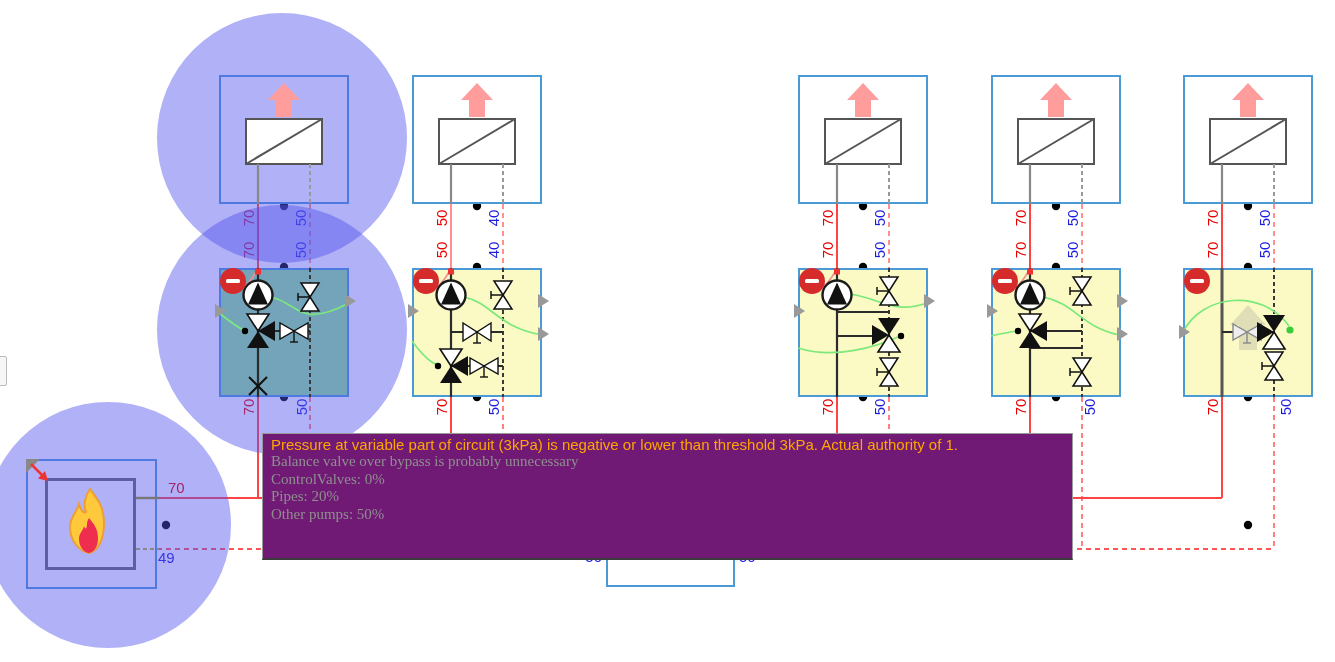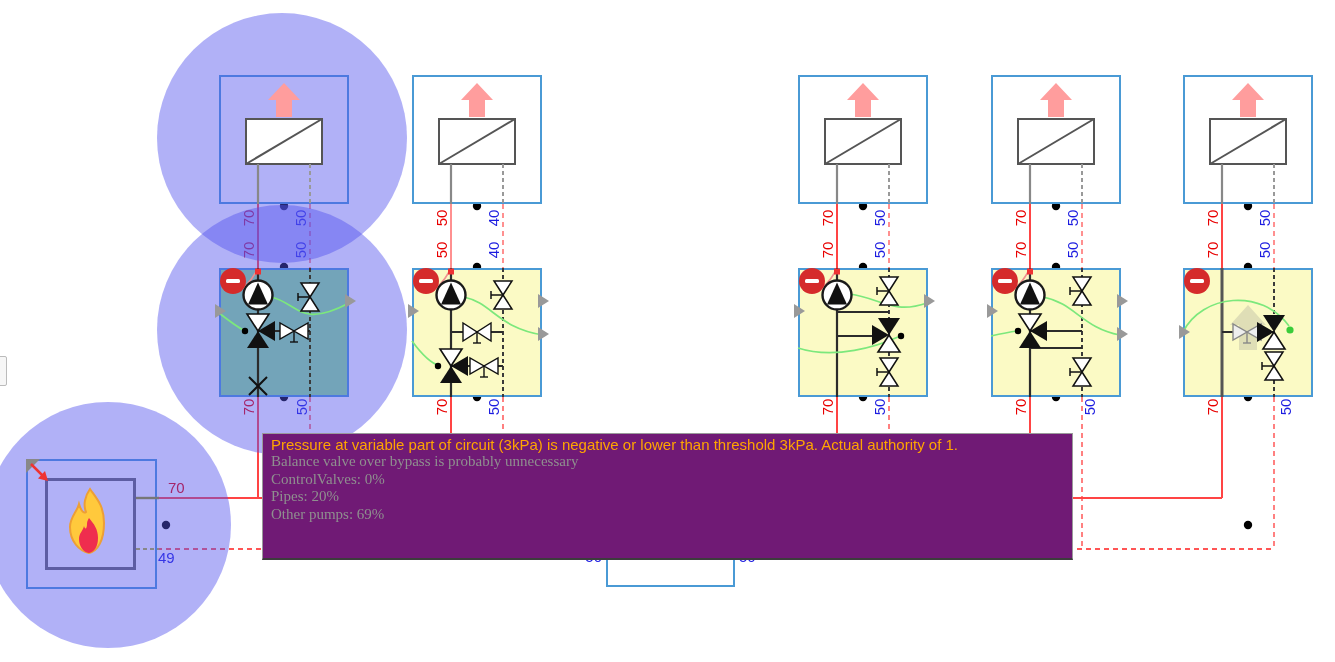--- a/index.html
+++ b/index.html
@@ -408,16 +408,16 @@
     </g>
 
     <line x1="606" y1="549" x2="735" y2="549" stroke="#777" stroke-width="2.2" stroke-dasharray="5,4"></line>
   </svg>
 
   <div id="tooltip">
     <div class="tt-warn">Pressure at variable part of circuit (3kPa) is negative or lower than threshold 3kPa. Actual authority of 1.</div>
     <div class="tt-info">Balance valve over bypass is probably unnecessary</div>
     <div class="tt-info">ControlValves: 0%</div>
     <div class="tt-info">Pipes: 20%</div>
-    <div class="tt-info">Other pumps: 69%</div>
+    <div class="tt-info">Other pumps: 50%</div>
   </div>
 
 </div>
 
 </body></html>

